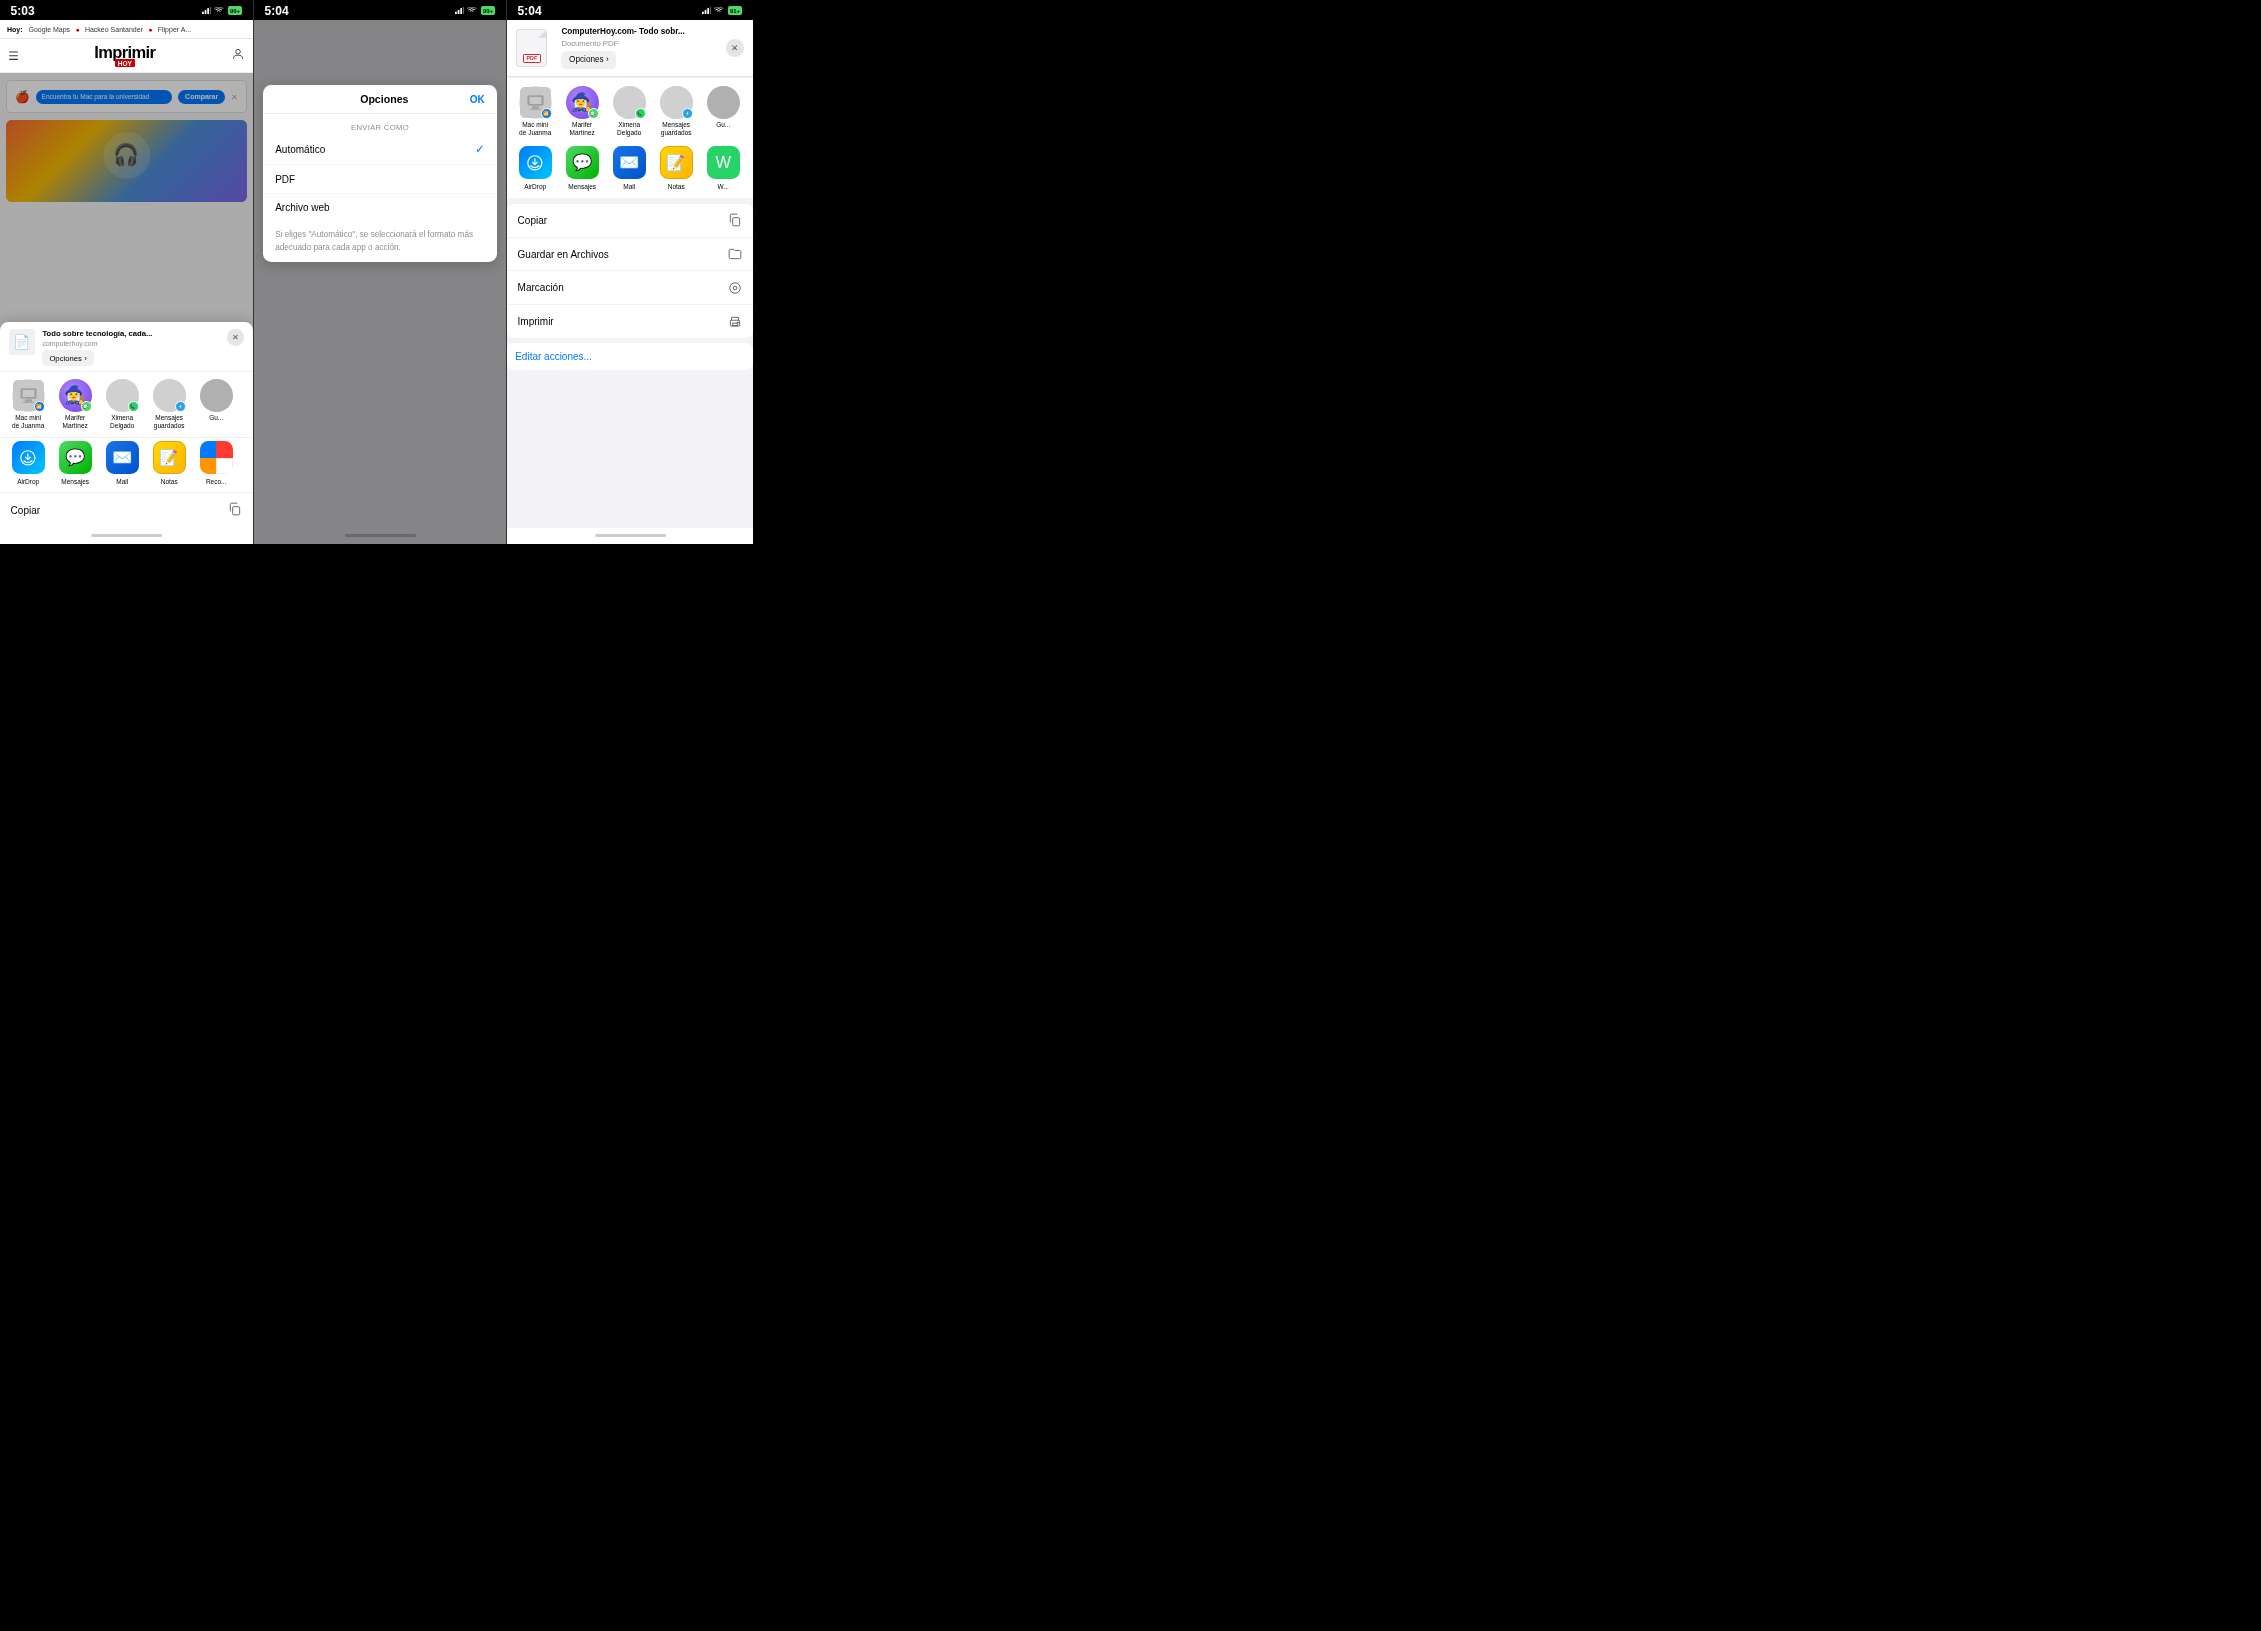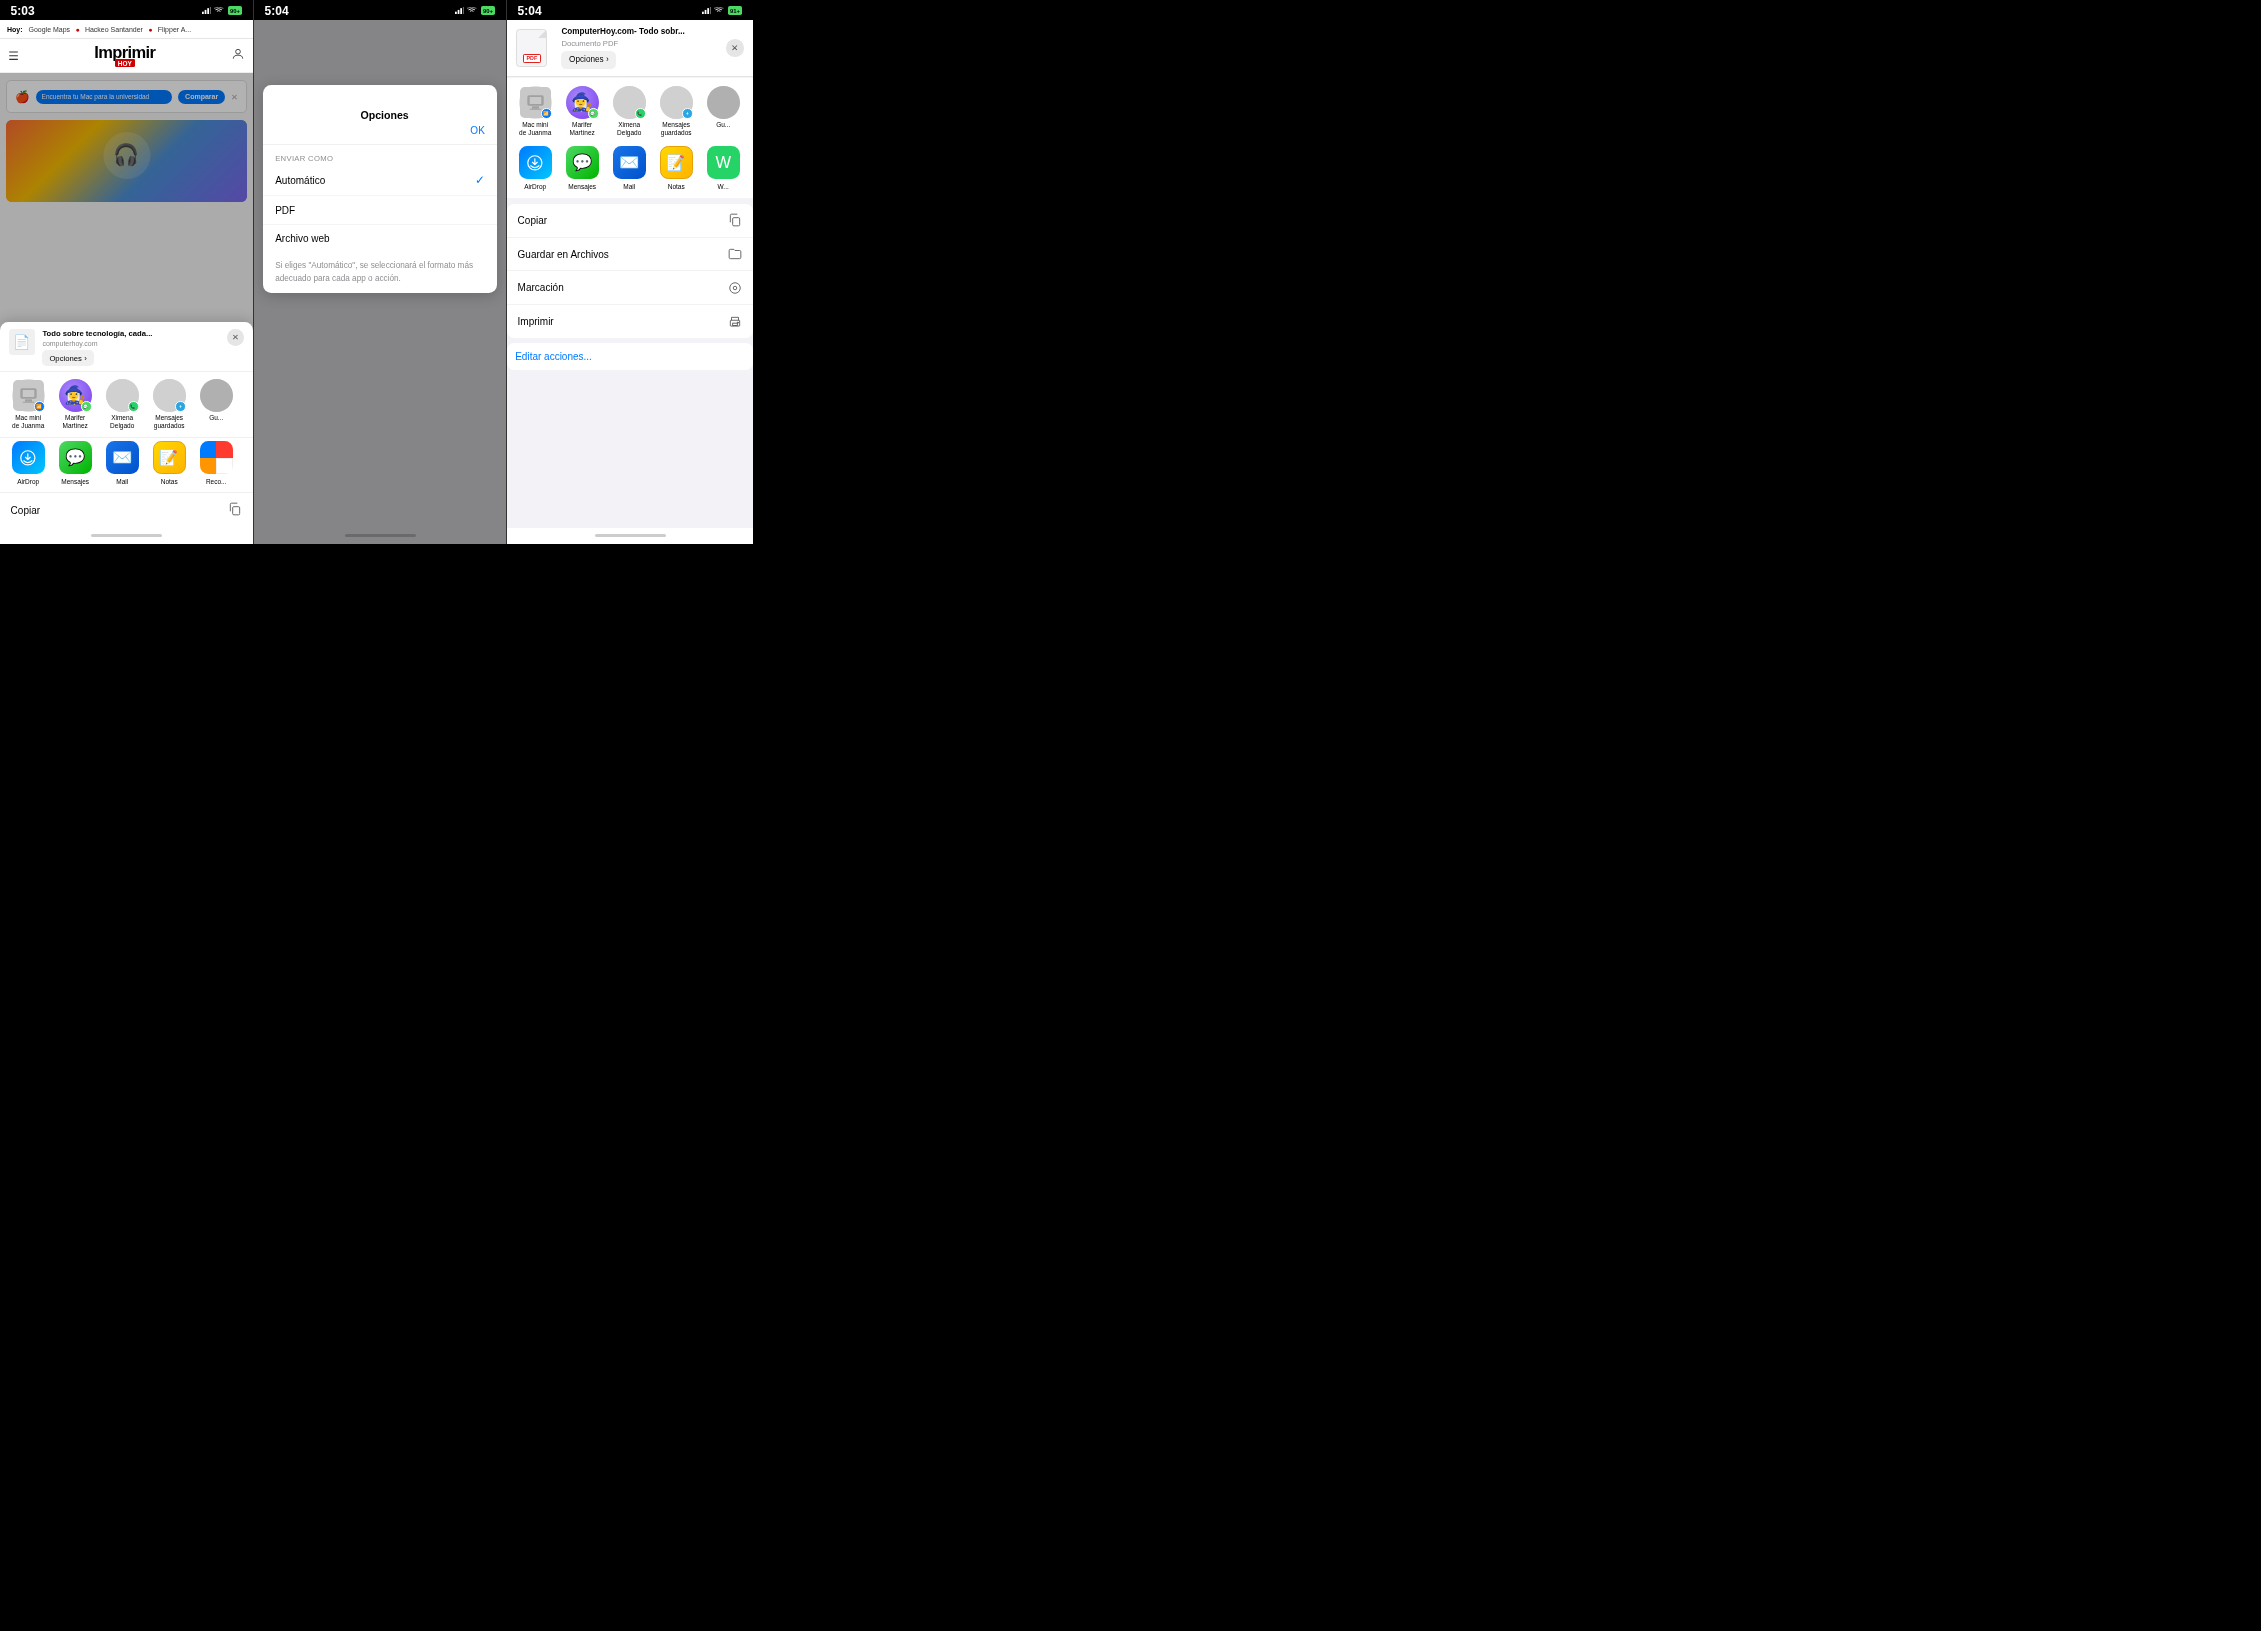--- a/index.html
+++ b/index.html
@@ -435,35 +435,35 @@
     }
     .options-modal-title {
       font-size: 10.6px;
       font-weight: 600;
       color: #000;
       text-align: center;
       flex: 1;
     }
     .options-ok-btn {
       font-size: 10px;
-      font-weight: 400;
+      font-weight: 700;
       color: #007AFF;
       background: none;
       border: none;
       cursor: pointer;
-      margin-top: 32px;
     }
 
     .options-section-label {
       font-size: 7.7px;
       color: #8e8e93;
       font-weight: 400;
       padding: 8.2px 11.8px 2.4px 11.8px;
       letter-spacing: 0.3px;
       text-transform: uppercase;
+      text-align: center;
     }
     .options-item {
       display: flex;
       align-items: center;
       justify-content: space-between;
       padding: 8.2px 11.8px;
       cursor: pointer;
       border-bottom: 0.6px solid #f5f5f5;
     }
     .options-item:last-child {

